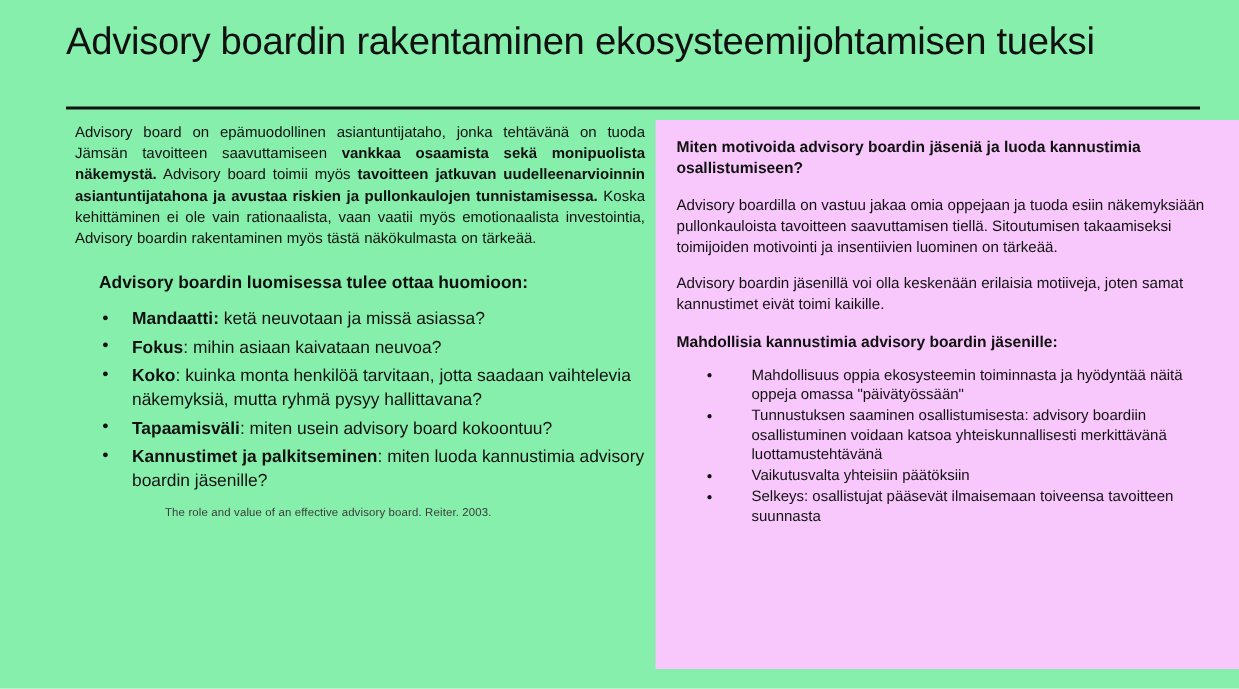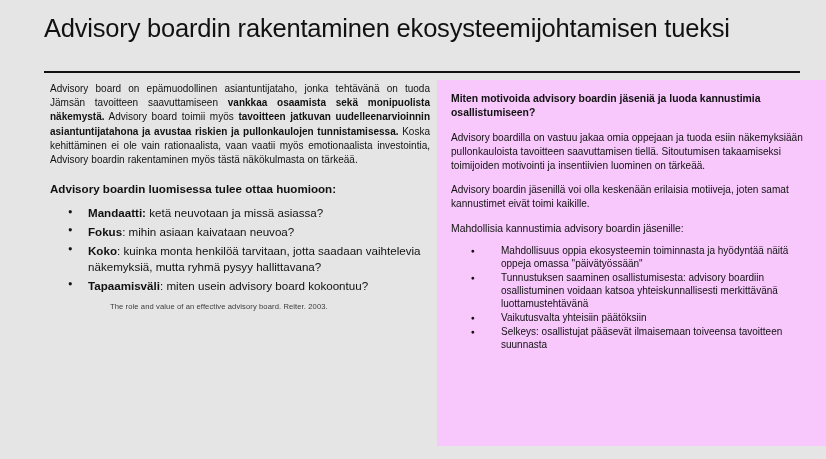--- a/index.html
+++ b/index.html
@@ -11,21 +11,21 @@
     height: 459px;
     background: #ffffff;
     font-family: "Liberation Sans", sans-serif;
     color: #111111;
     overflow: hidden;
     position: relative;
   }
   .slide {
     position: absolute;
     inset: 0;
-    background: #e5e5e5;
+    background: #86efac;
   }
 
   
   .title {
     position: absolute;
     left: 44px;
     top: 12px;
     width: 756px;
     font-size: 25.5px;
     line-height: 1.28;
@@ -56,21 +56,21 @@
     color: #111111;
     margin: 0 0 14px 0;
     word-spacing: 0.2px;
   }
   .lead-par b { font-weight: 700; }
 
   .subhead {
     font-size: 11.6px;
     font-weight: 700;
     color: #111111;
-    margin: 0 0 9px 0;
+    margin: 0 0 9px 16px;
     line-height: 1.3;
   }
 
   ul.left-list {
     list-style: none;
     margin: 0;
     padding: 0;
   }
   ul.left-list > li {
     position: relative;
@@ -145,21 +145,21 @@
     margin: 0 0 11px 0;
   }
   .panel-par {
     font-size: 10.1px;
     line-height: 1.36;
     color: #111111;
     margin: 0 0 11px 0;
   }
   .panel-subhead {
     font-size: 10.4px;
-    font-weight: 400;
+    font-weight: 700;
     line-height: 1.35;
     color: #111111;
     margin: 0 0 8px 0;
   }
   ul.panel-list {
     list-style: none;
     margin: 0;
     padding: 0;
   }
   ul.panel-list > li {
@@ -192,20 +192,21 @@
 
     <p class="lead-par"><span>Advisory board on epämuodollinen asiantuntijataho, jonka tehtävänä on tuoda Jämsän tavoitteen saavuttamiseen </span><b>vankkaa osaamista sekä monipuolista näkemystä.</b><span> Advisory board toimii myös </span><b>tavoitteen jatkuvan uudelleenarvioinnin asiantuntijatahona ja avustaa riskien ja pullonkaulojen tunnistamisessa.</b><span> Koska kehittäminen ei ole vain rationaalista, vaan vaatii myös emotionaalista investointia, Advisory boardin rakentaminen myös tästä näkökulmasta on tärkeää.</span></p>
 
     <p class="subhead">Advisory boardin luomisessa tulee ottaa huomioon:</p>
 
     <ul class="left-list">
       <li><b>Mandaatti:</b><span> ketä neuvotaan ja missä asiassa?</span></li>
       <li><b>Fokus</b><span>: mihin asiaan kaivataan neuvoa?</span></li>
       <li><b>Koko</b><span>: kuinka monta henkilöä tarvitaan, jotta saadaan vaihtelevia näkemyksiä, mutta ryhmä pysyy hallittavana?</span></li>
       <li><b>Tapaamisväli</b><span>: miten usein advisory board kokoontuu?</span></li>
+      <li><b>Kannustimet ja palkitseminen</b><span>: miten luoda kannustimia advisory boardin jäsenille?</span></li>
     </ul>
 
     <div class="citation">The role and value of an effective advisory board. Reiter. 2003.</div>
   </div>
 
 
   <div class="panel">
     <p class="panel-head">Miten motivoida advisory boardin jäseniä ja luoda kannustimia osallistumiseen?</p>
     <p class="panel-par">Advisory boardilla on vastuu jakaa omia oppejaan ja tuoda esiin näkemyksiään pullonkauloista tavoitteen saavuttamisen tiellä. Sitoutumisen takaamiseksi toimijoiden motivointi ja insentiivien luominen on tärkeää.</p>
     <p class="panel-par">Advisory boardin jäsenillä voi olla keskenään erilaisia motiiveja, joten samat kannustimet eivät toimi kaikille.</p>

